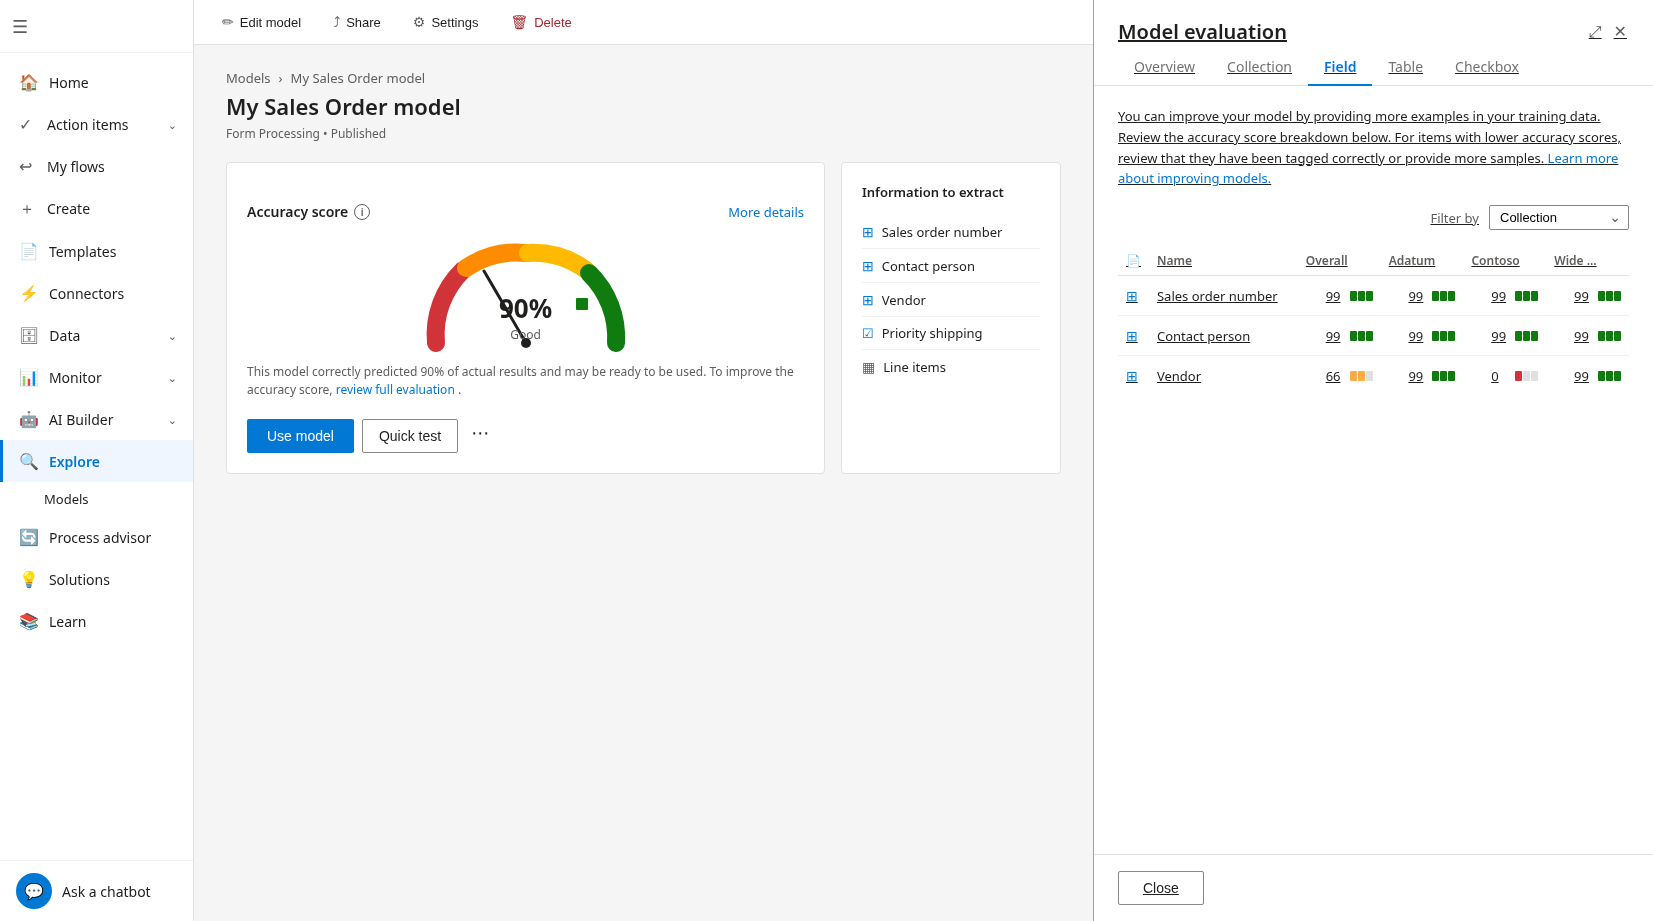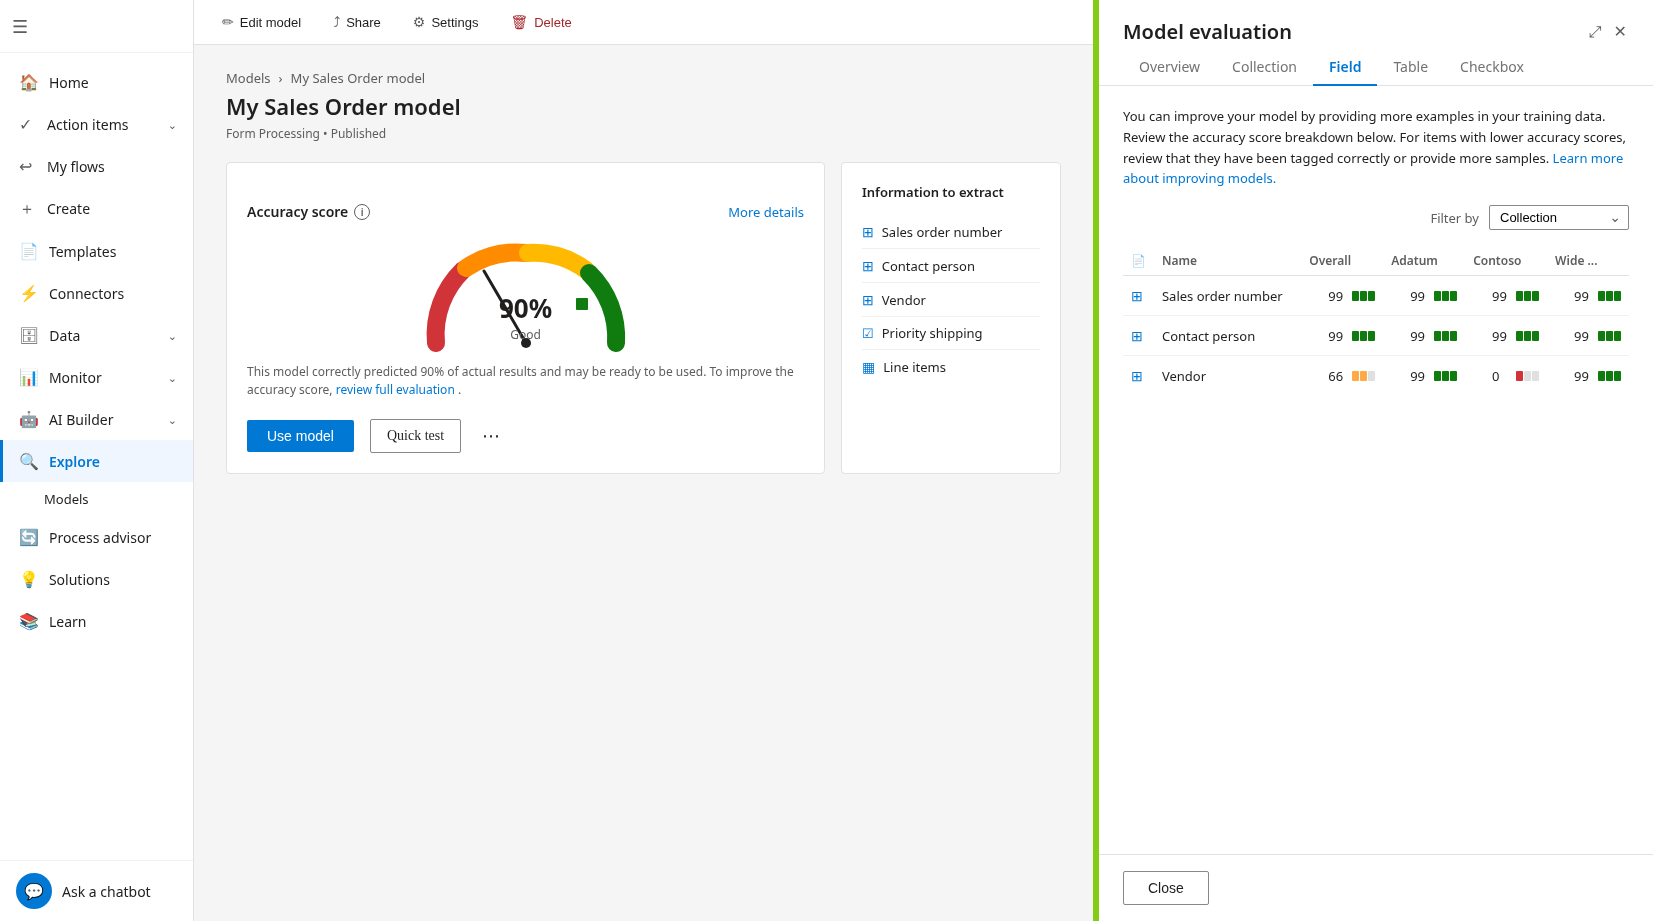--- a/index.html
+++ b/index.html
@@ -139,29 +139,29 @@
       position: absolute; bottom: 10px; left: 50%; transform: translateX(-50%);
       text-align: center;
     }
     .gauge-percent { font-size: 26px; font-weight: 700; }
     .gauge-label { font-size: 12px; color: #605e5c; }
     .accuracy-desc {
       font-size: 12px; color: #605e5c;
       line-height: 1.5; margin-bottom: 20px;
     }
     .accuracy-desc a { color: #0078d4; }
-    .card-actions { display: flex; gap: 16px; align-items: center; }
+    .card-actions { display: flex; gap: 8px; }
     .btn-primary {
       background: #0078d4; color: #fff; border: none;
       padding: 8px 20px; border-radius: 2px; cursor: pointer; font-size: 14px;
     }
     .btn-secondary {
       background: #fff; color: #201f1e;
       border: 1px solid #8a8886;
-      padding: 8px 16px; border-radius: 2px; cursor: pointer; font-size: 14px; font-family: Liberation Serif, serif;
+      padding: 8px 16px; border-radius: 2px; cursor: pointer; font-size: 14px;
     }
     .more-btn {
       width: 28px; height: 28px; border-radius: 2px; border: none;
       background: none; cursor: pointer; font-size: 18px; color: #201f1e;
       display: flex; align-items: center; justify-content: center;
     }
 
     
     .info-card {
       background: #fff;
@@ -179,24 +179,25 @@
     }
     .info-item:last-child { border-bottom: none; }
     .field-icon { font-size: 14px; color: #0078d4; }
     .check-icon { font-size: 13px; color: #0078d4; }
 
     
     .right-panel {
       width: 560px;
       min-width: 560px;
       background: #fff;
-      border-left: 6px solid #84cc16;
+      border-left: 1px solid #84cc16;
       display: flex;
       flex-direction: column;
       height: 100%;
+      text-decoration: underline;
     }
     .panel-header {
       padding: 18px 24px 0;
       border-bottom: 1px solid #e1e1e1;
     }
     .panel-title-row {
       display: flex; justify-content: space-between; align-items: center;
       margin-bottom: 4px;
     }
     .panel-title { font-size: 20px; font-weight: 600; }

